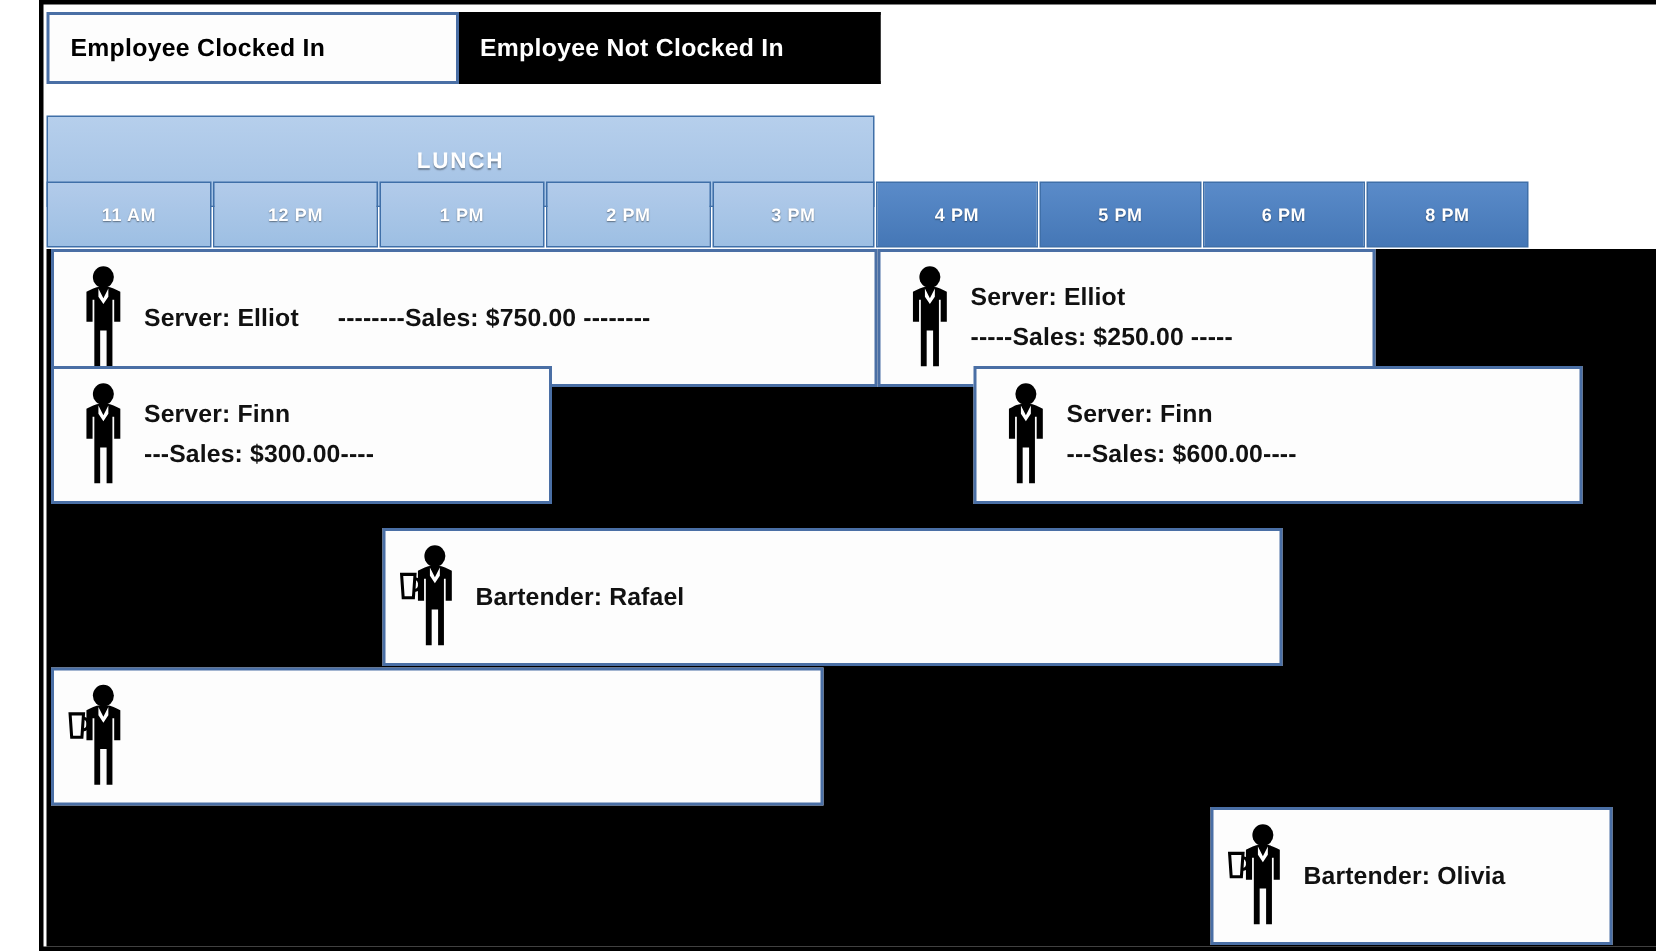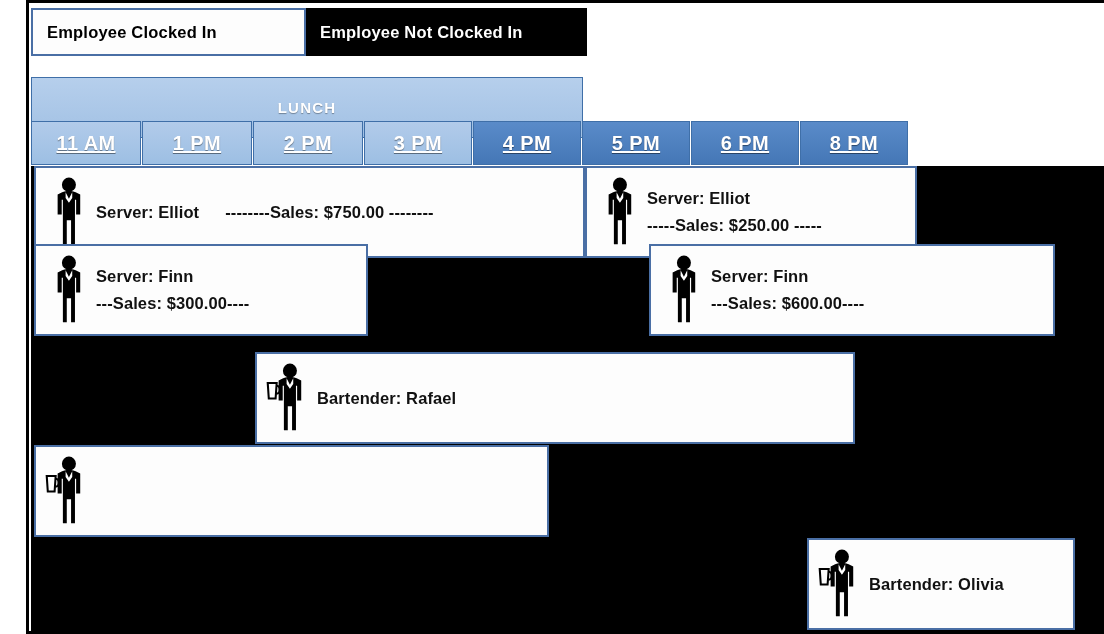--- a/index.html
+++ b/index.html
@@ -90,28 +90,27 @@
     left: 2px;
     top: 118px;
     width: 1096px;
     height: 44px;
     display: flex;
   }
   .hour-cell {
     display: flex;
     align-items: center;
     justify-content: center;
-    font-size: 20px;
+    font-size: 12px;
     font-weight: bold;
     color: #ffffff;
     letter-spacing: 0.4px;
     text-shadow: 0 1px 1px rgba(0,0,0,0.45);
     border: 1px solid #3f6fa8;
     margin-right: 1px;
-    text-decoration: underline;
   }
   .hour-cell.lunch {
     background: linear-gradient(to bottom, #b2cbea 0%, #9dbfe3 100%);
   }
   .hour-cell.dinner {
     background: linear-gradient(to bottom, #5a8bc9 0%, #4577b6 100%);
   }
 
   
   .grid {
@@ -198,20 +197,23 @@
       <div class="meal-cell lunch">
         <span>LUNCH</span>
       </div>
     </div>
 
   <div class="hour-row" id="hour-row">
       <div class="hour-cell lunch" style="width: 110px;">
         <span>11 AM</span>
       </div>
       <div class="hour-cell lunch" style="width: 110px;">
+        <span>12 PM</span>
+      </div>
+      <div class="hour-cell lunch" style="width: 110px;">
         <span>1 PM</span>
       </div>
       <div class="hour-cell lunch" style="width: 110px;">
         <span>2 PM</span>
       </div>
       <div class="hour-cell lunch" style="width: 108px;">
         <span>3 PM</span>
       </div>
       <div class="hour-cell dinner" style="width: 108px;">
         <span>4 PM</span>

